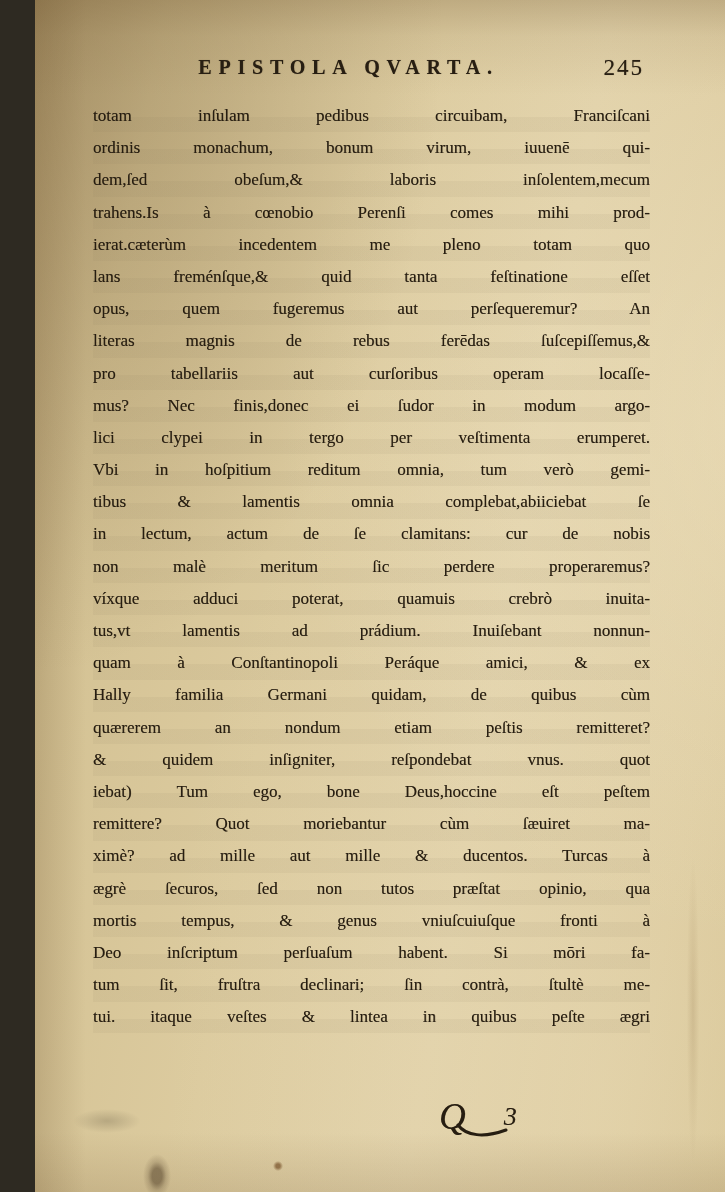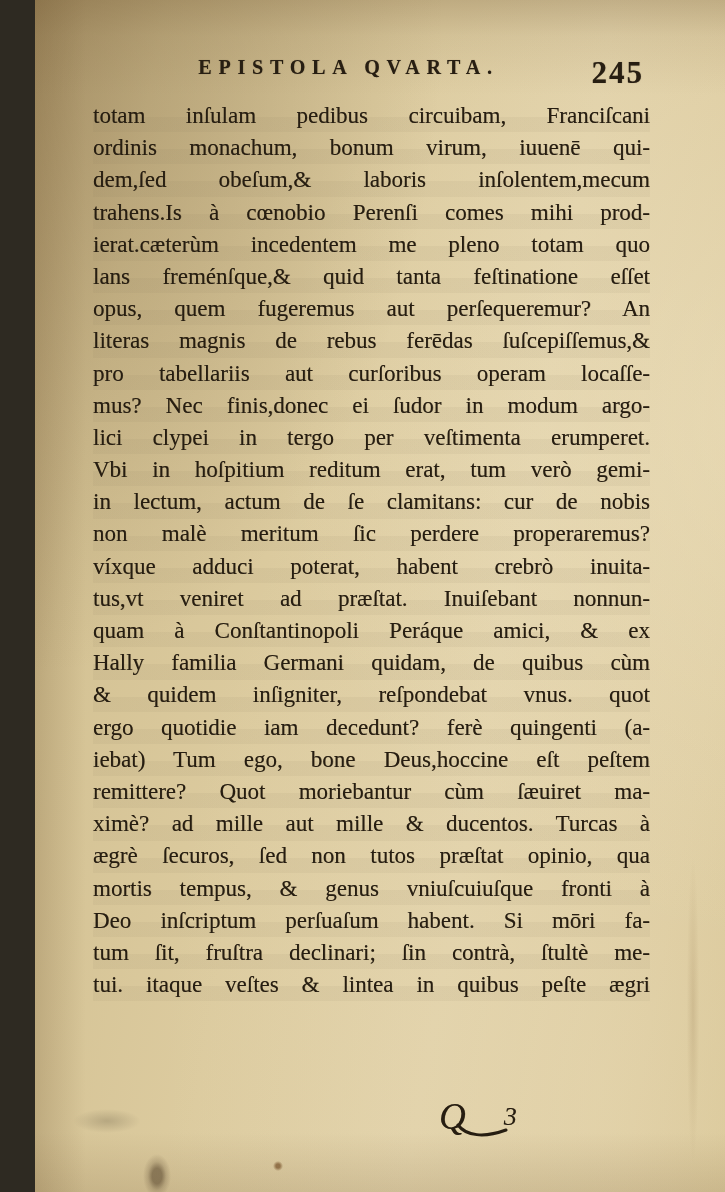--- a/index.html
+++ b/index.html
@@ -41,27 +41,27 @@
   .title{
     position:absolute;left:0;right:0;top:0;text-align:center;
     transform:translateX(-24px);
     font-weight:bold;font-size:20px;letter-spacing:0.34em;
     color:#271e12;
     text-shadow:0.3px 0.4px 0.7px rgba(42,30,14,0.5);
     white-space:nowrap;
   }
   .pagenum{
     position:absolute;right:6px;top:-1px;
-    font-size:31px;letter-spacing:2px;font-weight:bold;
+    font-size:23px;letter-spacing:2px;font-weight:normal;
     color:#271e12;
     text-shadow:0.3px 0.4px 0.7px rgba(42,30,14,0.5);
   }
   .body-text{
     position:absolute;top:100px;left:58px;width:557px;
-    font-size:23px;line-height:32.2px;
+    font-size:17px;line-height:32.2px;
     color:#261d11;
     text-shadow:0.3px 0.4px 0.6px rgba(40,28,12,0.45);
     
     background:repeating-linear-gradient(180deg, transparent 0 17px, rgba(122,108,80,0.07) 17px 32.2px);
   }
   .line{
     height:32.2px;overflow:hidden;
     text-align:justify;text-align-last:justify;
     word-spacing:0.5px;
   }
@@ -99,29 +99,30 @@
     <div class="line">ordinis monachum, bonum virum, iuuenē qui-</div>
     <div class="line">dem,ſed obeſum,&amp; laboris inſolentem,mecum</div>
     <div class="line">trahens.Is à cœnobio Perenſi comes mihi prod-</div>
     <div class="line">ierat.cæterùm incedentem me pleno totam quo</div>
     <div class="line">lans freménſque,&amp; quid tanta feſtinatione eſſet</div>
     <div class="line">opus, quem fugeremus aut perſequeremur? An</div>
     <div class="line">literas magnis de rebus ferēdas ſuſcepiſſemus,&amp;</div>
     <div class="line">pro tabellariis aut curſoribus operam locaſſe-</div>
     <div class="line">mus? Nec finis,donec ei ſudor in modum argo-</div>
     <div class="line">lici clypei in tergo per veſtimenta erumperet.</div>
-    <div class="line">Vbi in hoſpitium reditum erat, tum verò gemi-</div>
+    <div class="line">Vbi in hoſpitium reditum omnia, tum verò gemi-</div>
+    <div class="line">tibus &amp; lamentis omnia complebat,abiiciebat ſe</div>
     <div class="line">in lectum, actum de ſe clamitans: cur de nobis</div>
     <div class="line">non malè meritum ſic perdere properaremus?</div>
-    <div class="line">víxque adduci poterat, habent crebrò inuita-</div>
-    <div class="line">tus,vt veniret ad præſtat. Inuiſebant nonnun-</div>
+    <div class="line">víxque adduci poterat, quamuis crebrò inuita-</div>
+    <div class="line">tus,vt lamentis ad prádium. Inuiſebant nonnun-</div>
     <div class="line">quam à Conſtantinopoli Peráque amici, &amp; ex</div>
     <div class="line">Hally familia Germani quidam, de quibus cùm</div>
+    <div class="line">quærerem an nondum etiam peſtis remitteret?</div>
     <div class="line">&amp; quidem inſigniter, reſpondebat vnus. quot</div>
-    <div class="line">ergo quotidie iam decedunt? ferè quingenti (a-</div>
     <div class="line">iebat) Tum ego, bone Deus,hoccine eſt peſtem</div>
     <div class="line">remittere? Quot moriebantur cùm ſæuiret ma-</div>
     <div class="line">ximè? ad mille aut mille &amp; ducentos. Turcas à</div>
     <div class="line">ægrè ſecuros, ſed non tutos præſtat opinio, qua</div>
     <div class="line">mortis tempus, &amp; genus vniuſcuiuſque fronti à</div>
     <div class="line">Deo inſcriptum perſuaſum habent. Si mōri fa-</div>
     <div class="line">tum ſit, fruſtra declinari; ſin contrà, ſtultè me-</div>
     <div class="line">tui. itaque veſtes &amp; lintea in quibus peſte ægri</div>
   </div>
 

